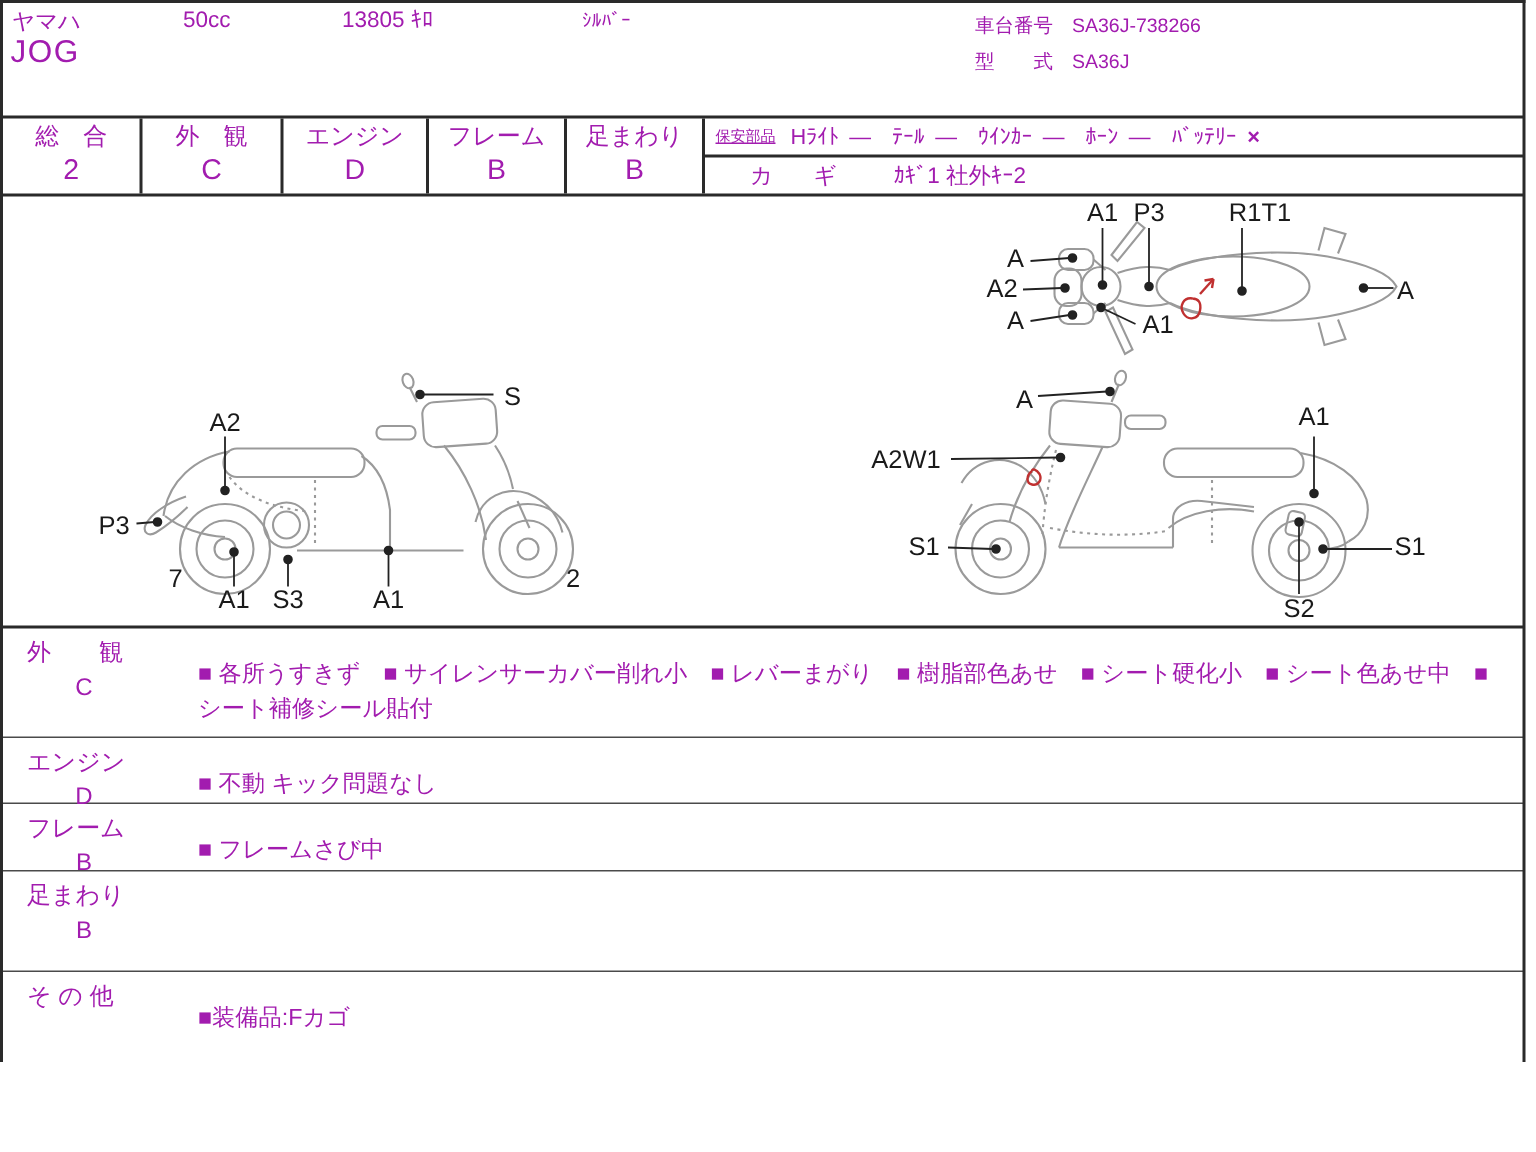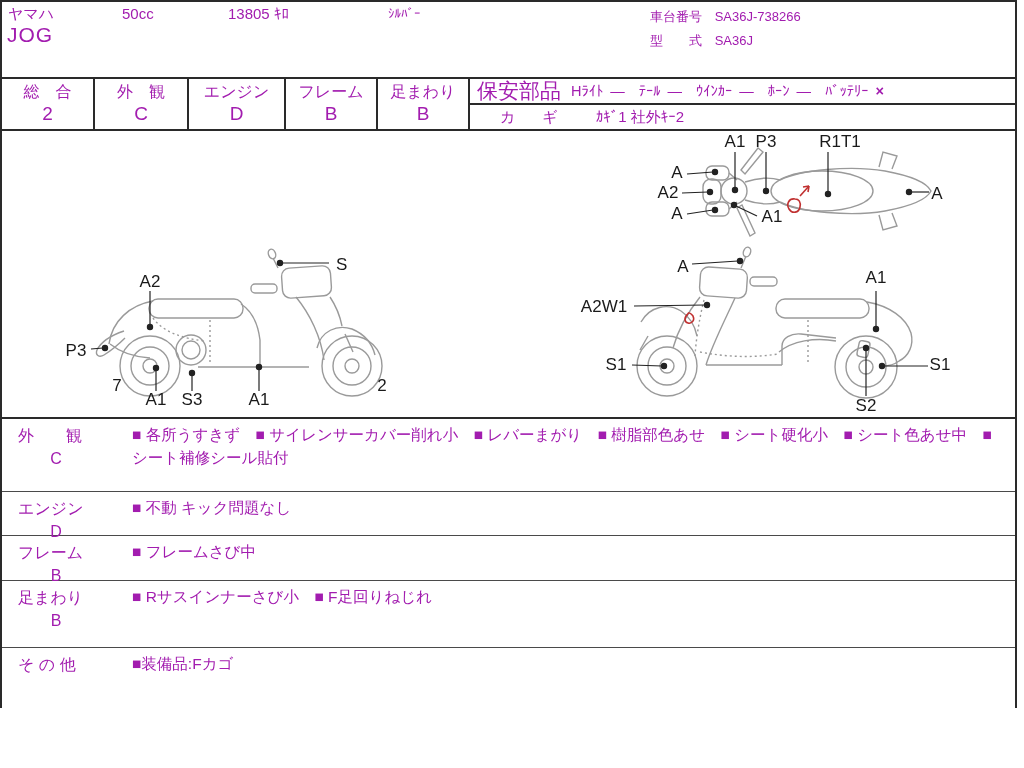--- a/index.html
+++ b/index.html
@@ -27,21 +27,21 @@
   .ratings{position:absolute;left:2px;top:77px;width:1014px;height:54px;display:flex;
            border-top:2px solid #2a2a2a;border-bottom:2px solid #2a2a2a;}
   .score-box{border-right:2px solid #2a2a2a;display:flex;flex-direction:column;align-items:center;
              padding-top:3px;}
   .score-box .s-label{font-size:16px;line-height:20px;}
   .score-box .s-value{font-size:19px;line-height:24px;}
   .w1{width:93px;}.w2{width:94px;}.w3{width:97px;}.w4{width:92px;}.w5{width:92px;}
   .safety-box{flex:1;display:flex;flex-direction:column;}
   .safety-row1{height:26px;border-bottom:2px solid #2a2a2a;display:flex;align-items:center;
                font-size:14.5px;padding-left:7px;}
-  .safety-title{margin-right:10px;font-size:21px;}
+  .safety-title{margin-right:10px;font-size:10px;text-decoration:underline;}
   .safety-item{margin-right:14px;white-space:nowrap;}
   .safety-item .st{margin-left:7px;}
   .safety-item .st.x{font-weight:bold;}
   .safety-row2{flex:1;display:flex;align-items:center;font-size:15px;}
   .key-label{margin-left:30px;letter-spacing:6px;}
   .key-value{margin-left:32px;}
 
   
   .diagram-box{position:absolute;left:2px;top:131px;width:1014px;height:288px;
                border-bottom:2px solid #2a2a2a;}
@@ -53,21 +53,21 @@
   .comments{position:absolute;left:2px;top:419px;width:1014px;}
   .c-row{display:flex;border-bottom:1px solid #4a4a4a;}
   .c-row.r1{height:73px;}
   .c-row.r2{height:44px;}
   .c-row.r3{height:45px;}
   .c-row.r4{height:67px;}
   .c-row.r5{height:70px;}
   .c-row.r6{height:44px;border-bottom:none;}
   .c-label{width:128px;padding:5px 0 0 16px;font-size:16px;line-height:23px;}
   .c-label .grade{display:block;text-align:center;width:76px;}
-  .c-items{flex:1;padding:4px 10px 0 2px;font-size:15.5px;line-height:23px;}
+  .c-items{flex:1;padding:19px 10px 0 2px;font-size:15.5px;line-height:23px;}
 </style>
 </head>
 <body>
 
 <div id="sheet">
 
   <div class="header">
     <div class="h-maker">ヤマハ</div>
     <div class="h-disp">50cc</div>
     <div class="h-mileage">13805 ｷﾛ</div>
@@ -294,21 +294,20 @@
         <span>フレーム</span>
         <span class="grade">B</span>
       </div>
       <div class="c-items">■ フレームさび中</div>
     </div>
     <div class="c-row r4">
       <div class="c-label">
         <span>足まわり</span>
         <span class="grade">B</span>
       </div>
-      <div class="c-items">■ Rサスインナーさび小　■ F足回りねじれ</div>
     </div>
     <div class="c-row r5">
       <div class="c-label">
         <span>そ の 他</span>
         <span class="grade"></span>
       </div>
       <div class="c-items">■装備品:Fカゴ</div>
     </div>
     <div class="c-row r6"></div>
   </div>

